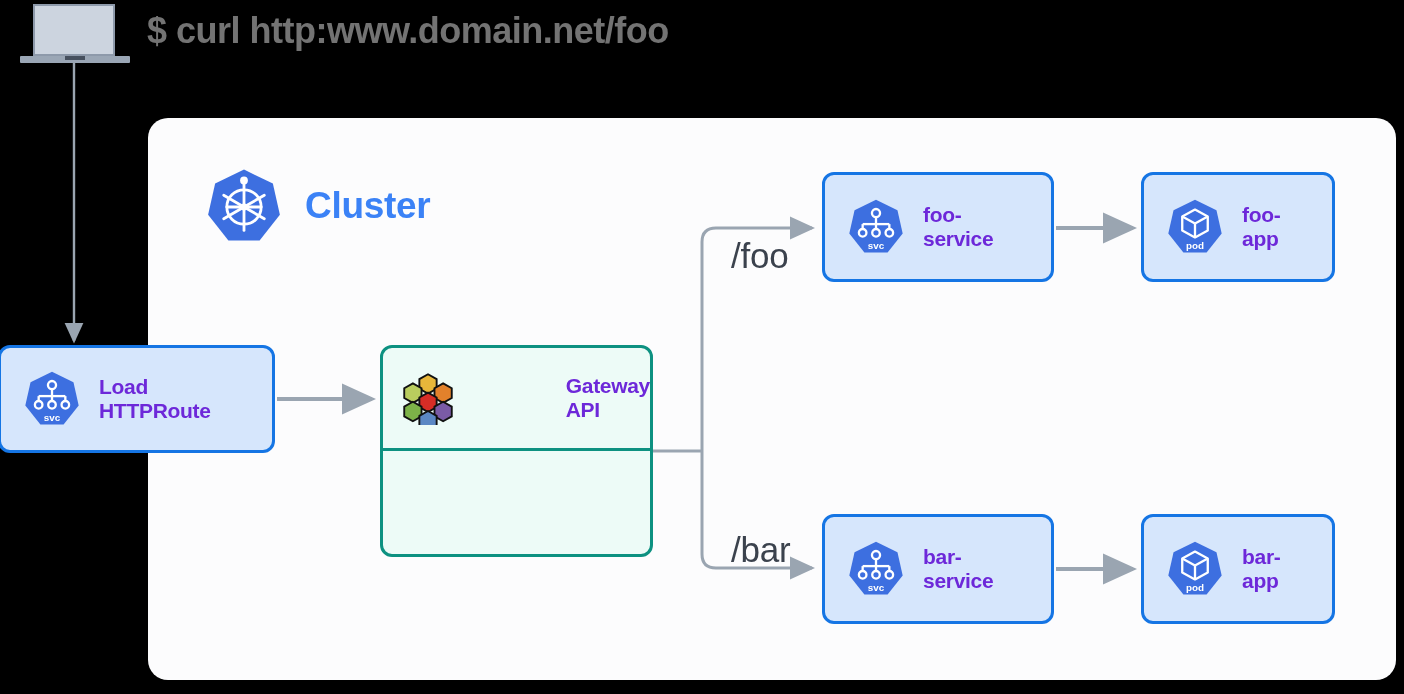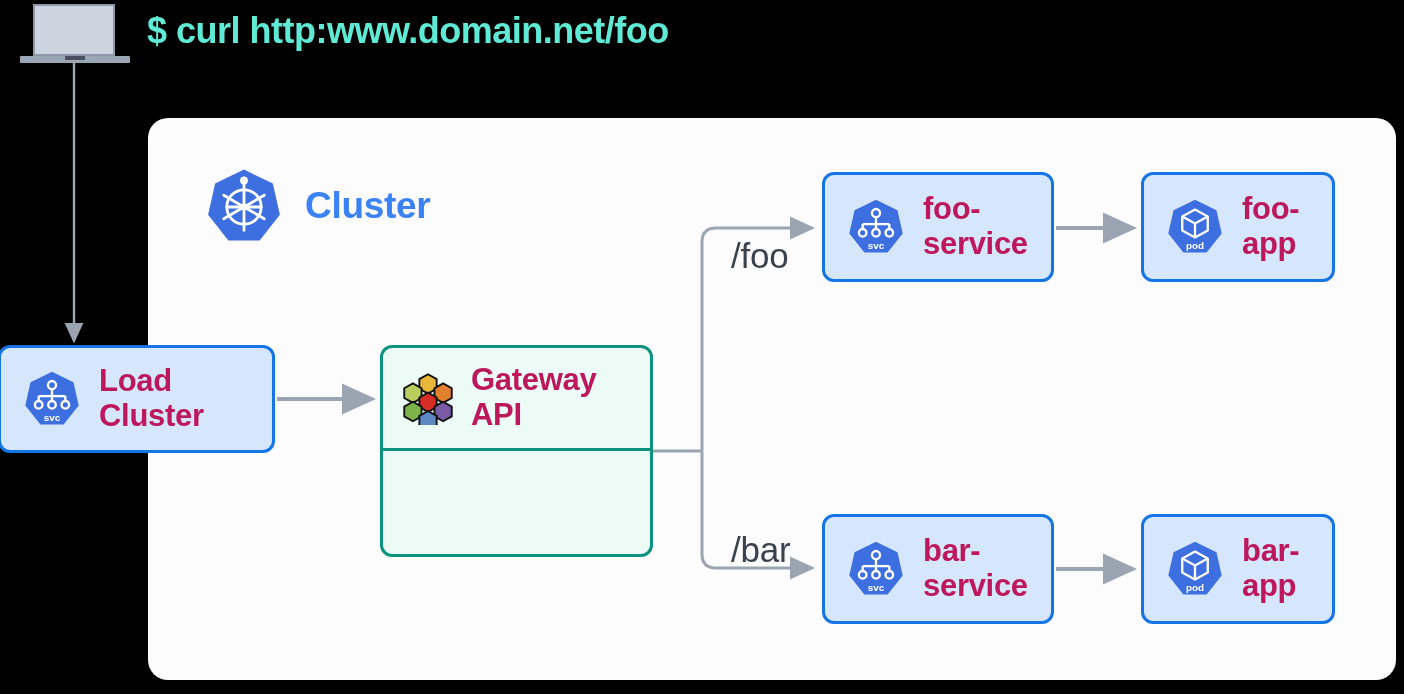--- a/index.html
+++ b/index.html
@@ -48,21 +48,21 @@
     left: 45px; top: 52px;
     width: 20px; height: 4px;
     background: #46505e;
   }
 
   .cmd-title {
     position: absolute;
     left: 147px; top: 10px;
     font-size: 36px;
     font-weight: bold;
-    color: #5eead4;
+    color: #737373;
     letter-spacing: -0.5px;
     white-space: nowrap;
     text-align: right;
   }
 
   
   .cluster-panel {
     position: absolute;
     left: 148px; top: 118px;
     width: 1248px; height: 562px;
@@ -96,23 +96,23 @@
     background: #d6e6fc;
     border: 3px solid #1575e4;
   }
   .node-icon {
     flex: 0 0 auto;
     margin-left: 22px;
     width: 58px; height: 58px;
   }
   .node-label {
     margin-left: 18px;
-    font-size: 31px;
+    font-size: 21px;
     font-weight: bold;
-    color: #be185d;
+    color: #6d28d9;
     line-height: 1.12;
     letter-spacing: -0.3px;
     white-space: pre-line;
   }
 
   #load-balancer { left: -2px; top: 345px; width: 277px; height: 108px; }
   #foo-service   { left: 822px; top: 172px; width: 232px; height: 110px; }
   #foo-app       { left: 1141px; top: 172px; width: 194px; height: 110px; }
   #bar-service   { left: 822px; top: 514px; width: 232px; height: 110px; }
   #bar-app       { left: 1141px; top: 514px; width: 194px; height: 110px; }
@@ -127,21 +127,21 @@
     border: 3px solid #0d9181;
     border-radius: 12px;
     overflow: hidden;
   }
   .gateway-row {
     display: flex;
     align-items: center;
     height: 50%;
     box-sizing: border-box;
   }
-  .gateway-row.top { border-bottom: 3px solid #0d9181; }
+  .gateway-row.top { border-bottom: 3px solid #0d9181; justify-content: space-between; }
   .gateway-row .node-icon { width: 54px; height: 54px; margin-left: 18px; }
   .gateway-row .node-label { margin-left: 16px; }
 
   
   .conn { position: absolute; left: 0; top: 0; width: 1404px; height: 694px; pointer-events: none; }
 
   .path-label {
     position: absolute;
     font-size: 35px;
     color: #3b424d;
@@ -220,21 +220,21 @@
           <line x1="50" y1="45" x2="50" y2="53"></line>
           <line x1="73" y1="45" x2="73" y2="53"></line>
           <circle cx="27" cy="60" r="6.5"></circle>
           <circle cx="50" cy="60" r="6.5"></circle>
           <circle cx="73" cy="60" r="6.5"></circle>
         </g>
         <text x="50" y="88" text-anchor="middle" font-family="Liberation Sans, sans-serif" font-size="17" font-weight="bold" fill="#ffffff">svc</text>
       </svg>
     </div>
     <div class="node-label">Load
-Cluster</div>
+HTTPRoute</div>
   </div>
 
   <div class="gateway-group">
     <div class="gateway-row top">
       <div class="node-icon">
         <svg viewBox="0 0 100 100" width="54" height="54">
           <g stroke="#111111" stroke-width="3.5">
             <polygon points="50,6 66,15 66,33 50,42 34,33 34,15" fill="#e8b73a"></polygon>
             <polygon points="22,23 38,32 38,50 22,59 6,50 6,32" fill="#b9cd5e"></polygon>
             <polygon points="78,23 94,32 94,50 78,59 62,50 62,32" fill="#e2812b"></polygon>

